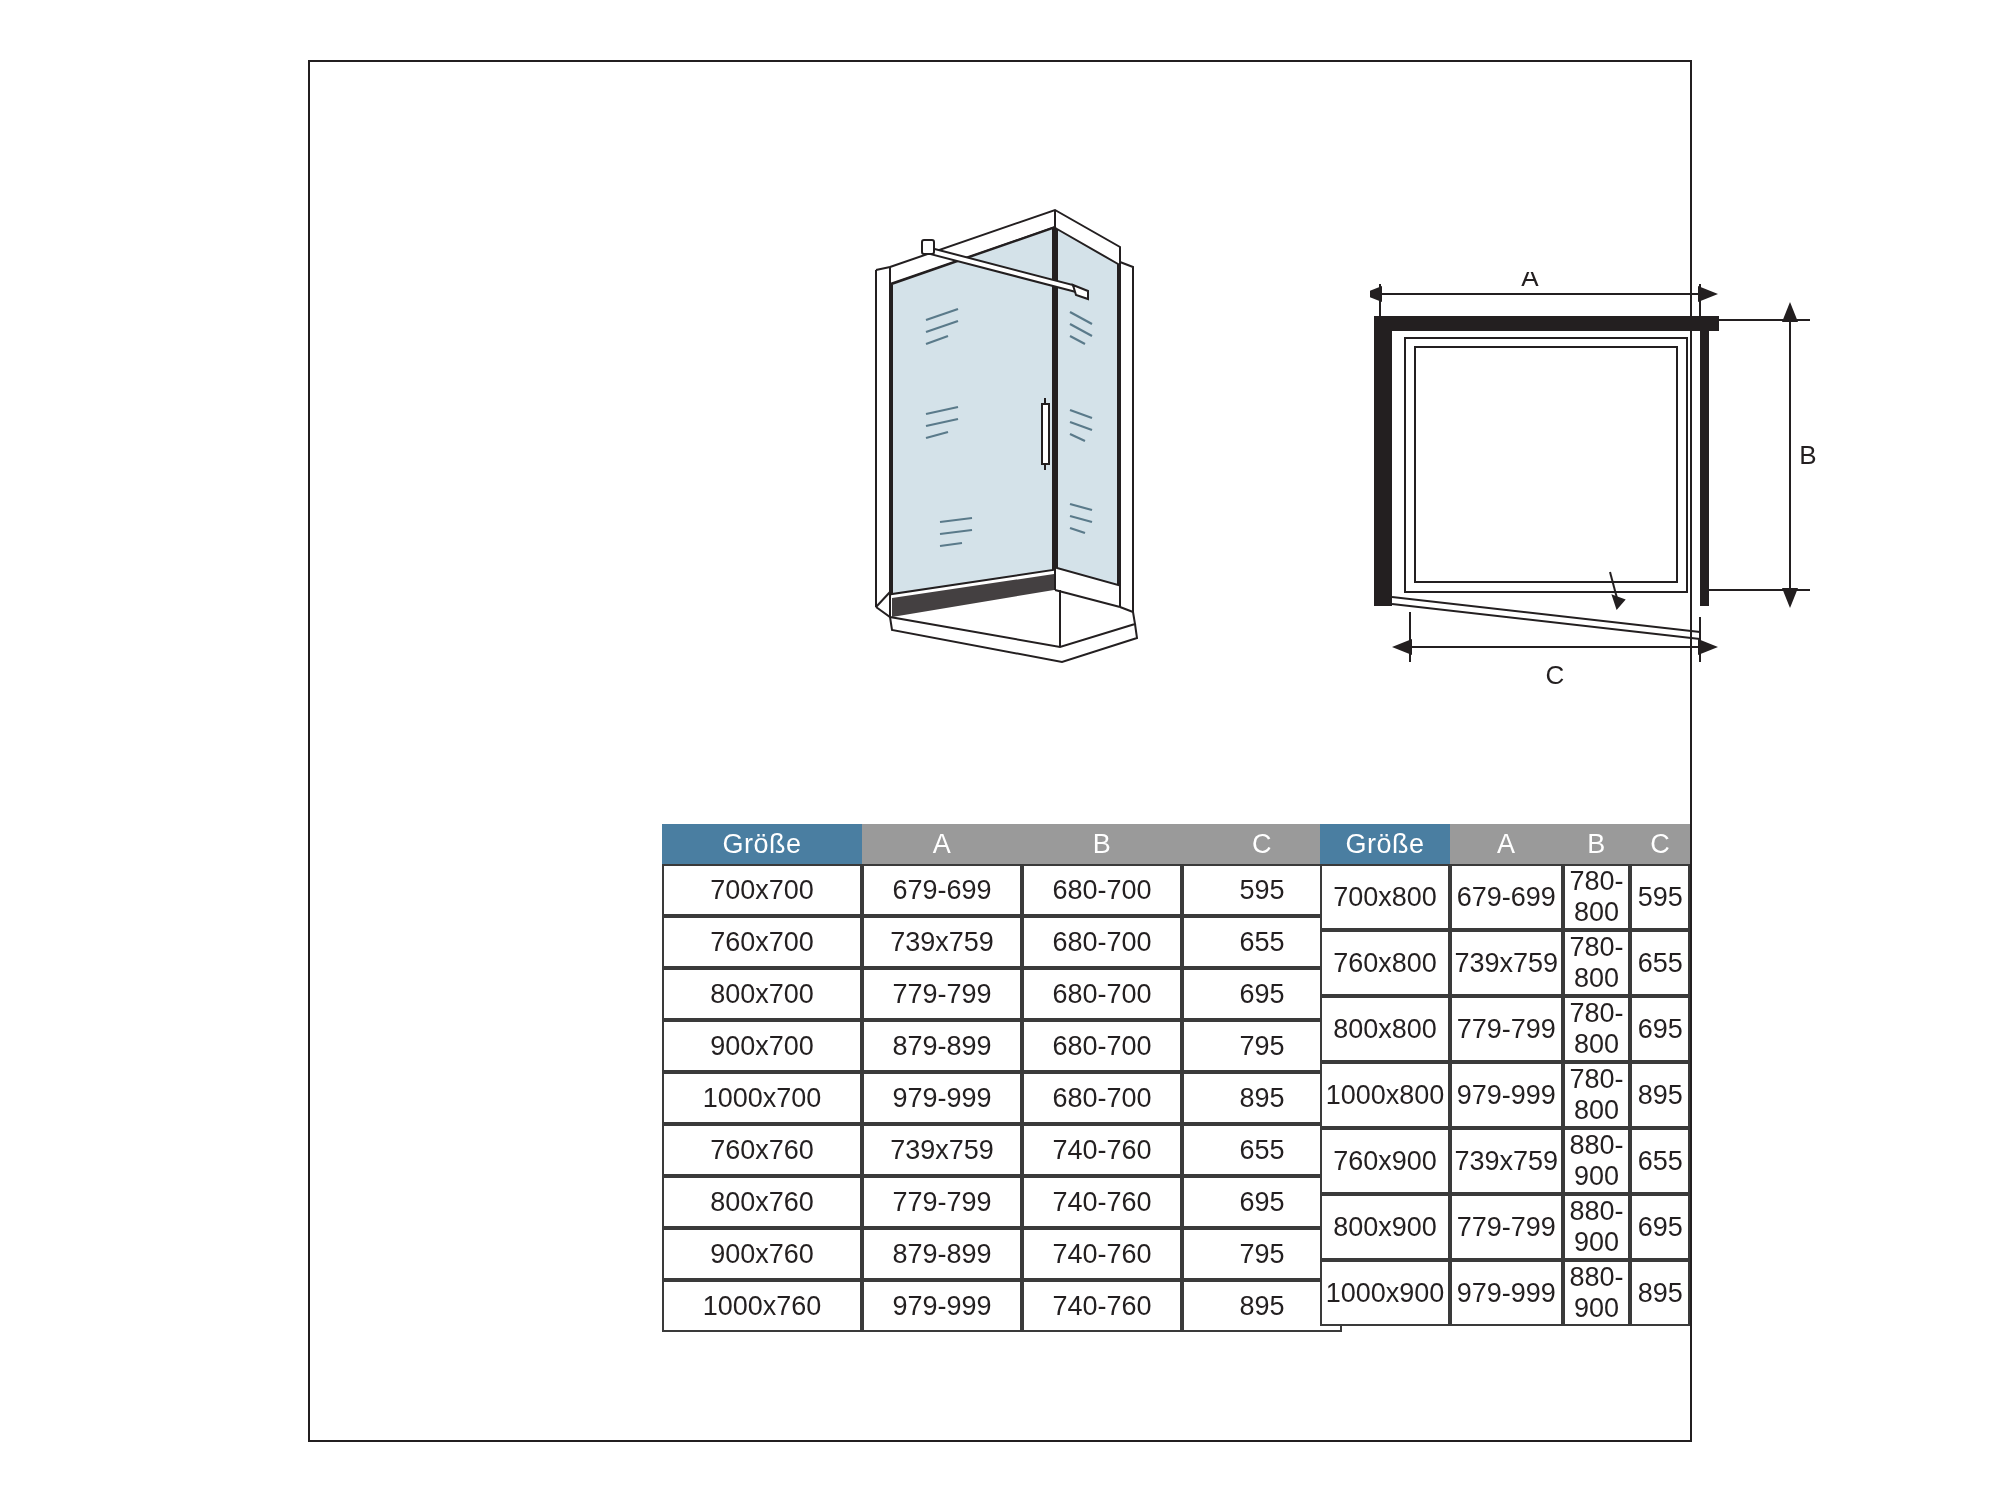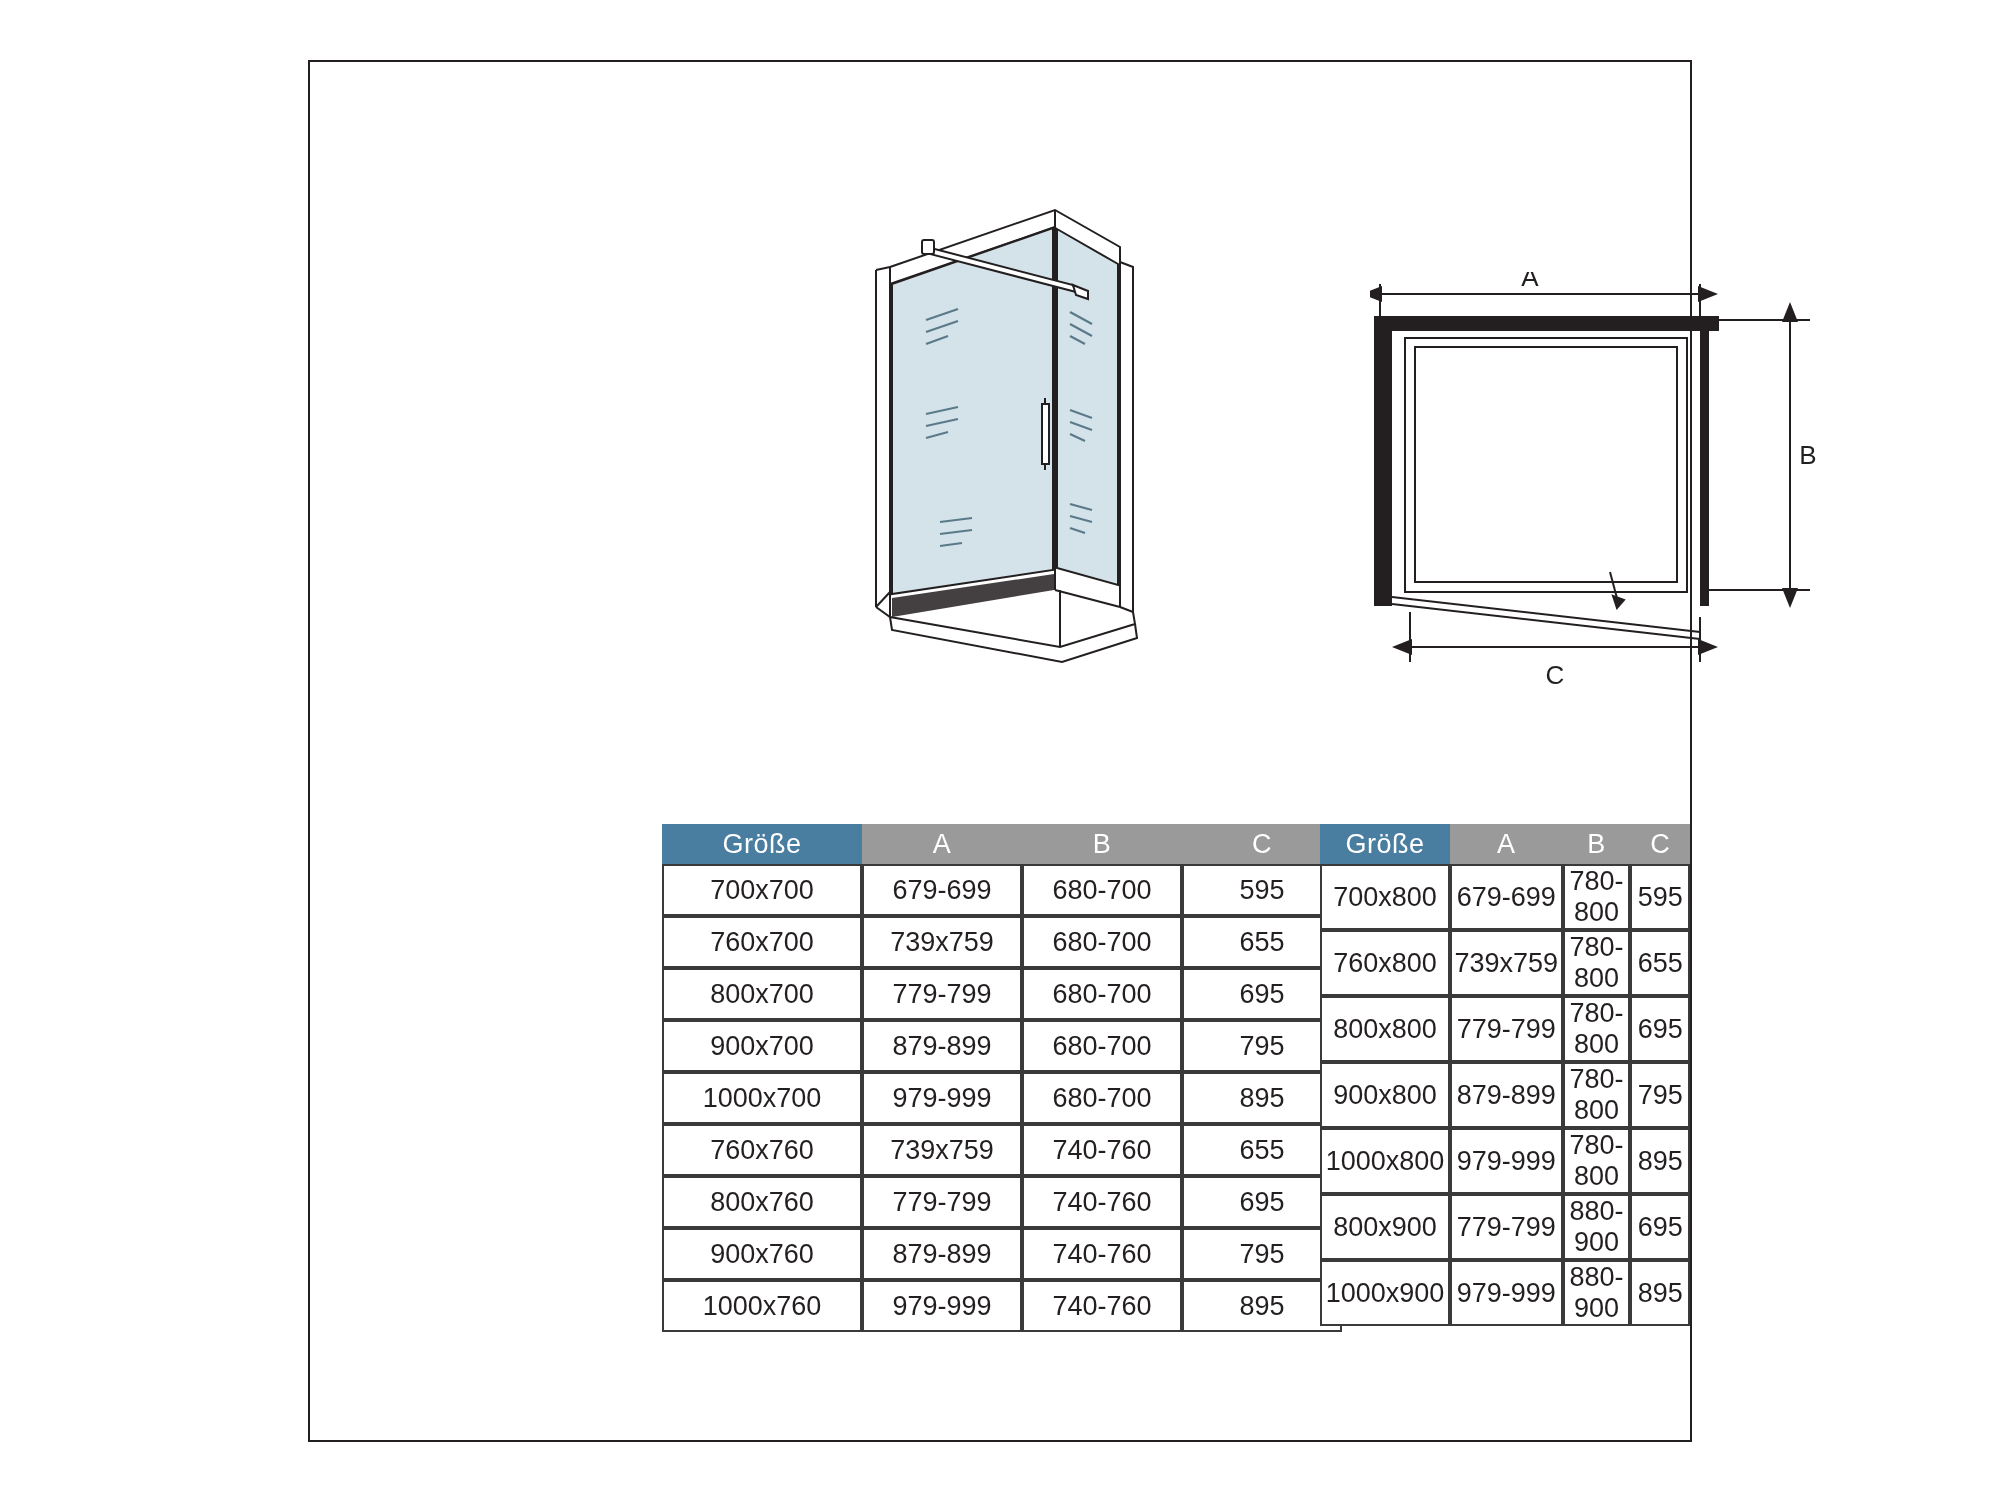--- a/index.html
+++ b/index.html
@@ -312,32 +312,32 @@
           <td class="c-b">780-800</td>
           <td class="c-c">655</td>
         </tr>
         <tr>
           <td class="c-size">800x800</td>
           <td class="c-a">779-799</td>
           <td class="c-b">780-800</td>
           <td class="c-c">695</td>
         </tr>
         <tr>
-          <td class="c-size">900x800</td>
-          <td class="c-a">879-899</td>
-          <td class="c-b">780-800</td>
-          <td class="c-c">795</td>
-        </tr>
-        <tr>
           <td class="c-size">1000x800</td>
           <td class="c-a">979-999</td>
           <td class="c-b">780-800</td>
           <td class="c-c">895</td>
         </tr>
         <tr>
+          <td class="c-size">760x900</td>
+          <td class="c-a">739x759</td>
+          <td class="c-b">880-900</td>
+          <td class="c-c">655</td>
+        </tr>
+        <tr>
           <td class="c-size">800x900</td>
           <td class="c-a">779-799</td>
           <td class="c-b">880-900</td>
           <td class="c-c">695</td>
         </tr>
         <tr>
           <td class="c-size">1000x900</td>
           <td class="c-a">979-999</td>
           <td class="c-b">880-900</td>
           <td class="c-c">895</td>

